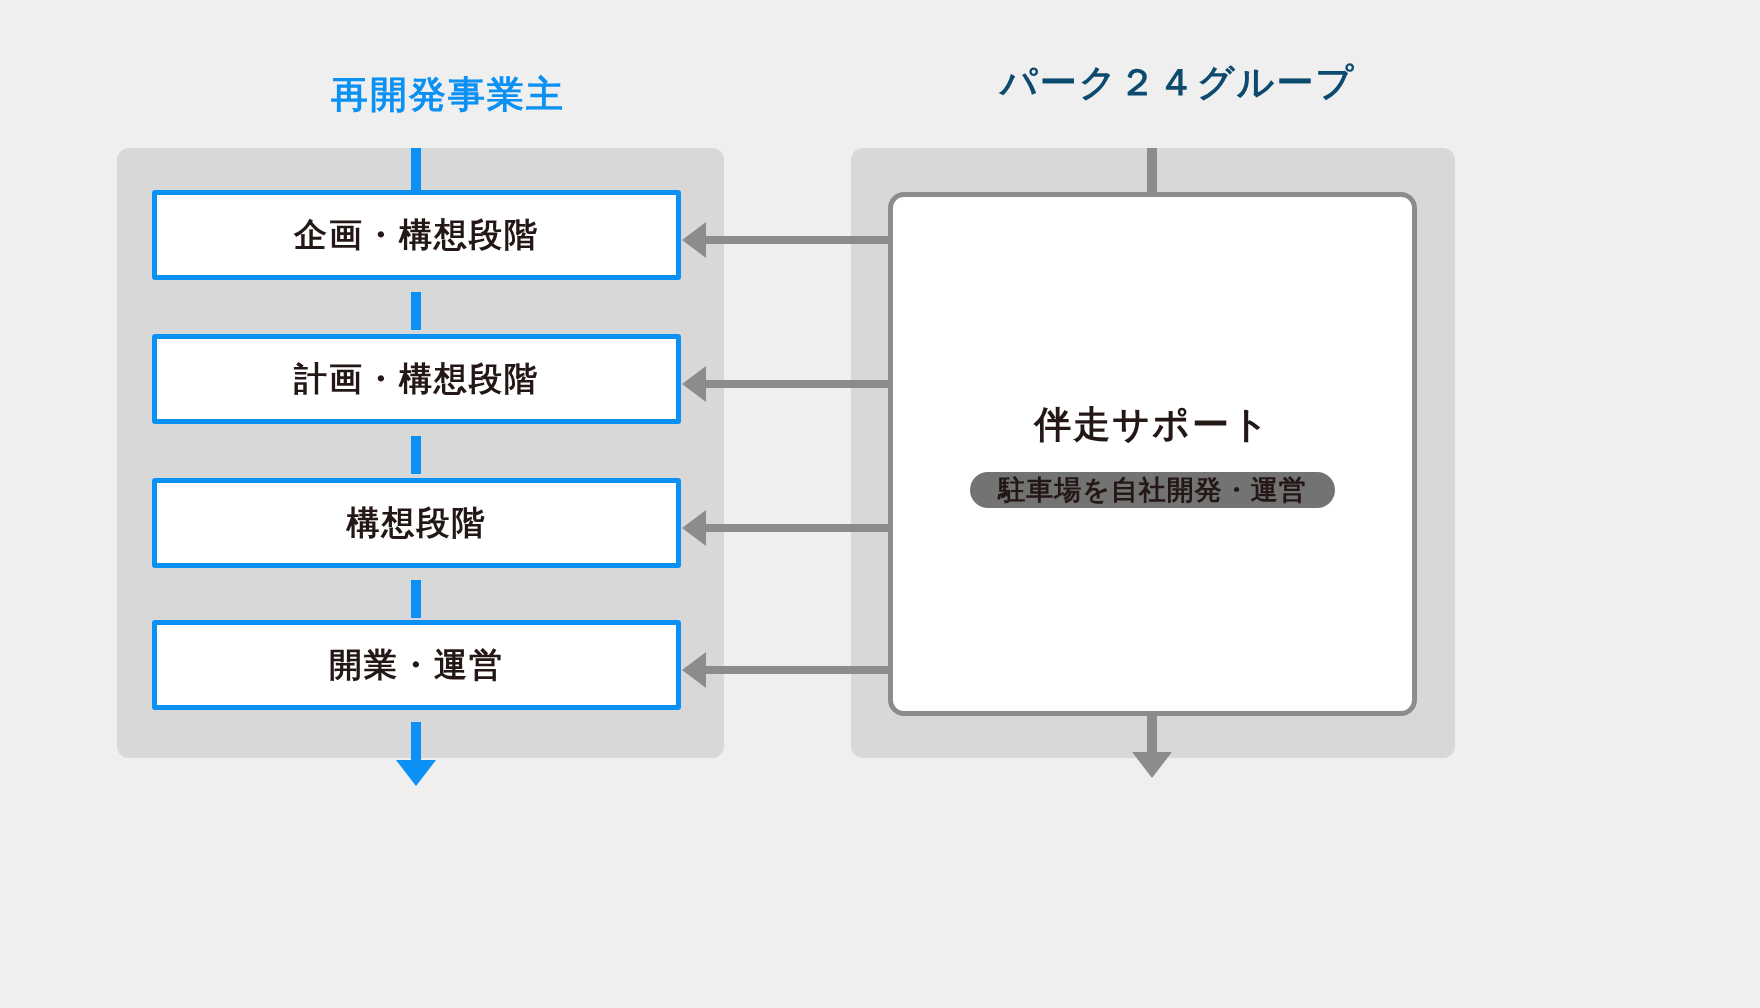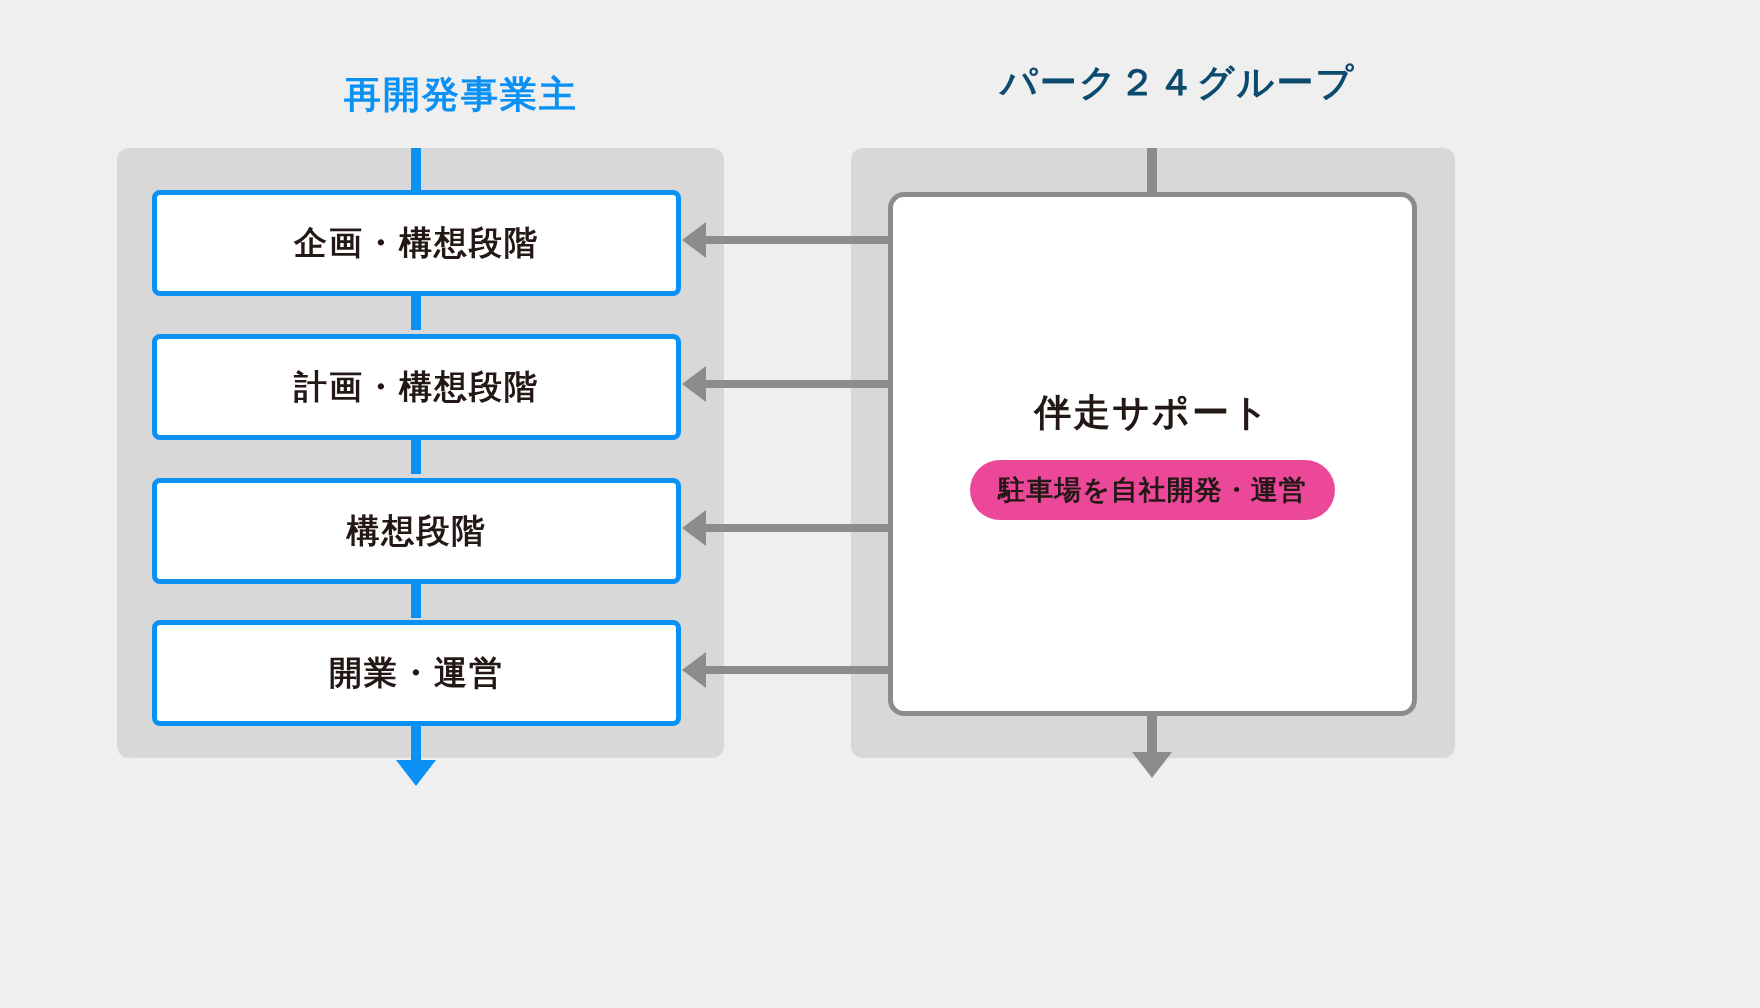--- a/index.html
+++ b/index.html
@@ -23,21 +23,21 @@
   
   .col-header {
     position: absolute;
     font-size: 37px;
     font-weight: bold;
     letter-spacing: 2px;
     white-space: nowrap;
     line-height: 1;
   }
   #header-left {
-    left: 344px;
+    left: 331px;
     top: 76px;
     color: #0b90f4;
   }
   #header-right {
     left: 1000px;
     top: 64px;
     color: #0c4a6e;
   }
 
   
@@ -81,24 +81,24 @@
     border-left: 20px solid transparent;
     border-right: 20px solid transparent;
     border-top: 26px solid #0b90f4;
   }
 
   
   .stage-box {
     position: absolute;
     left: 152px;
     width: 529px;
-    height: 106px;
+    height: 90px;
     background: #ffffff;
     border: 5px solid #0b90f4;
-    border-radius: 8px;
+    border-radius: 3px;
     box-sizing: border-box;
     display: flex;
     align-items: center;
     justify-content: center;
   }
   .stage-box .stage-label {
     font-size: 33px;
     font-weight: bold;
     color: #231815;
     letter-spacing: 2px;
@@ -146,23 +146,23 @@
   }
   #support-title {
     font-size: 37px;
     font-weight: bold;
     color: #231815;
     letter-spacing: 2px;
     white-space: nowrap;
     margin-bottom: 22px;
   }
   #support-badge {
-    background: #ec4899;
+    background: #737373;
     border-radius: 30px;
-    padding: 12px 28px;
+    padding: 0 28px;
     font-size: 27px;
     font-weight: bold;
     color: #231815;
     letter-spacing: 1px;
     white-space: nowrap;
   }
 
   
   .connector {
     position: absolute;

